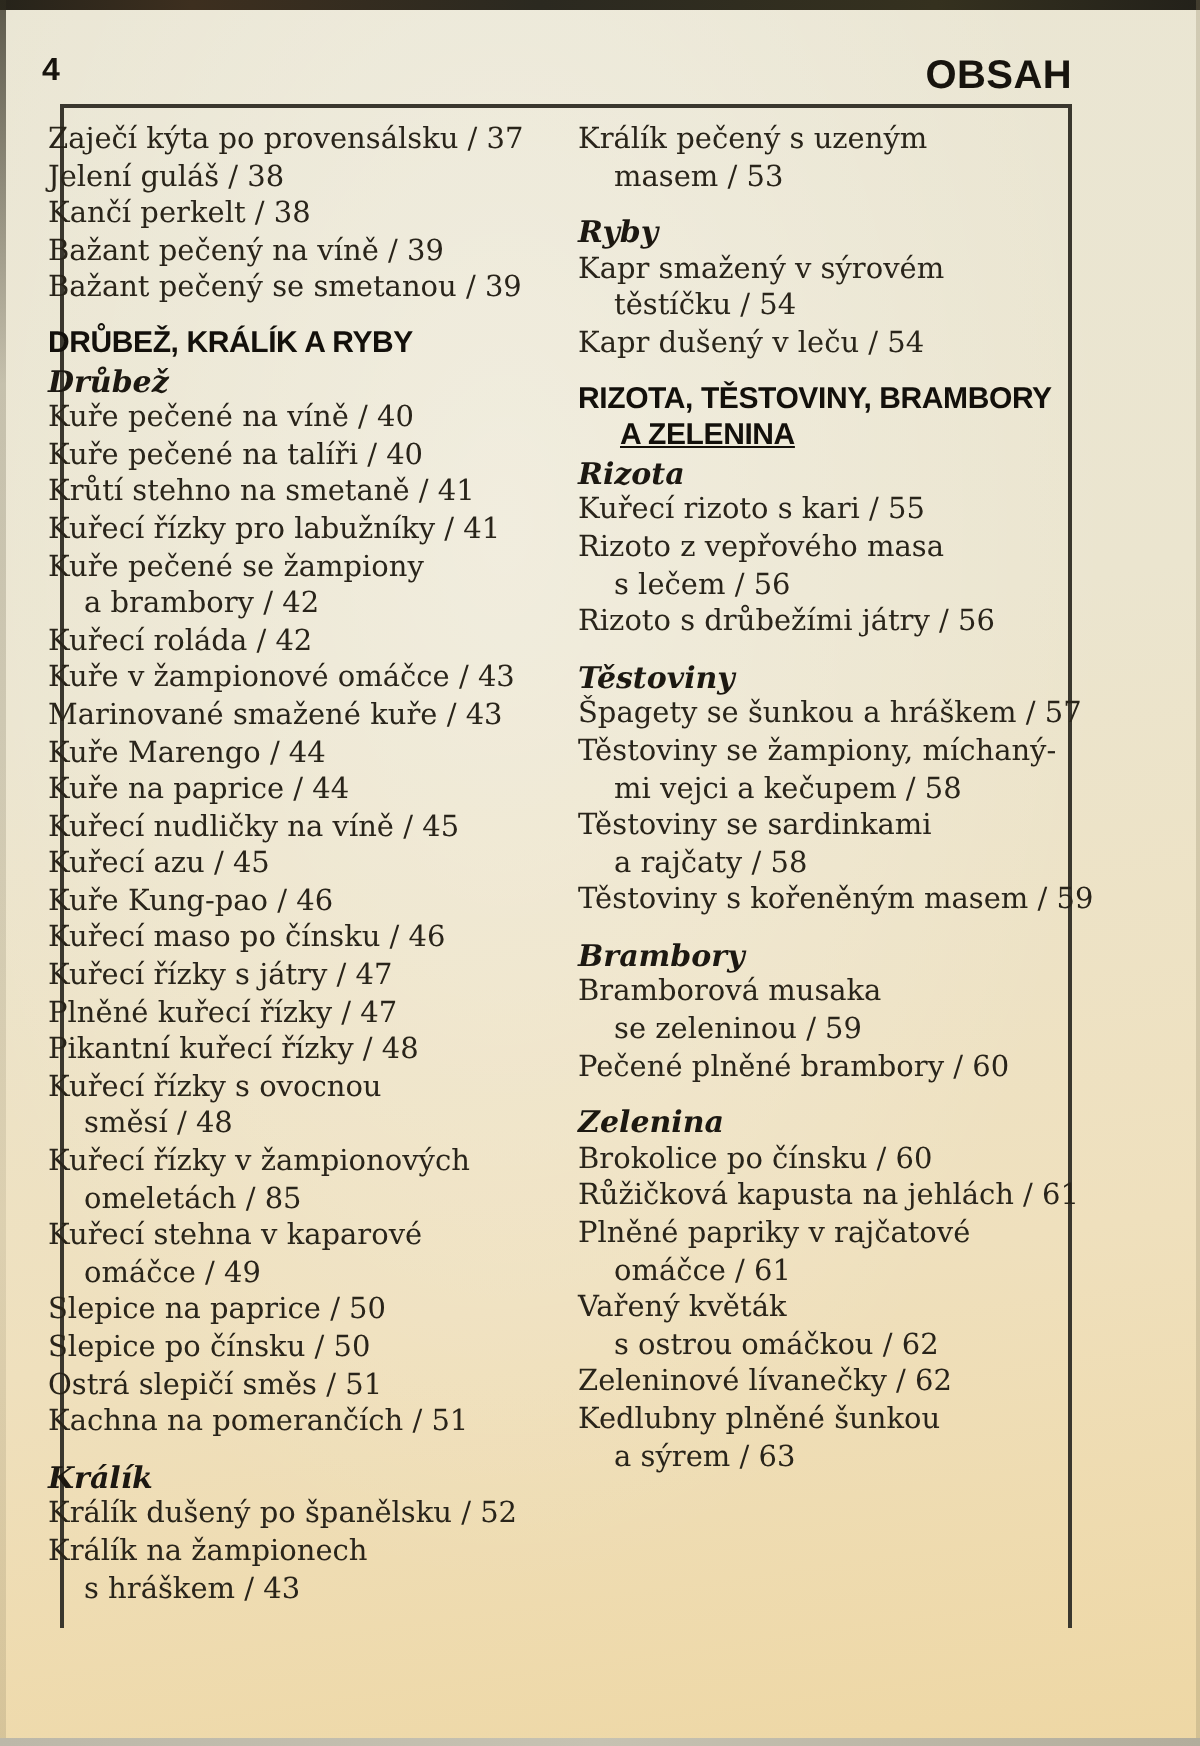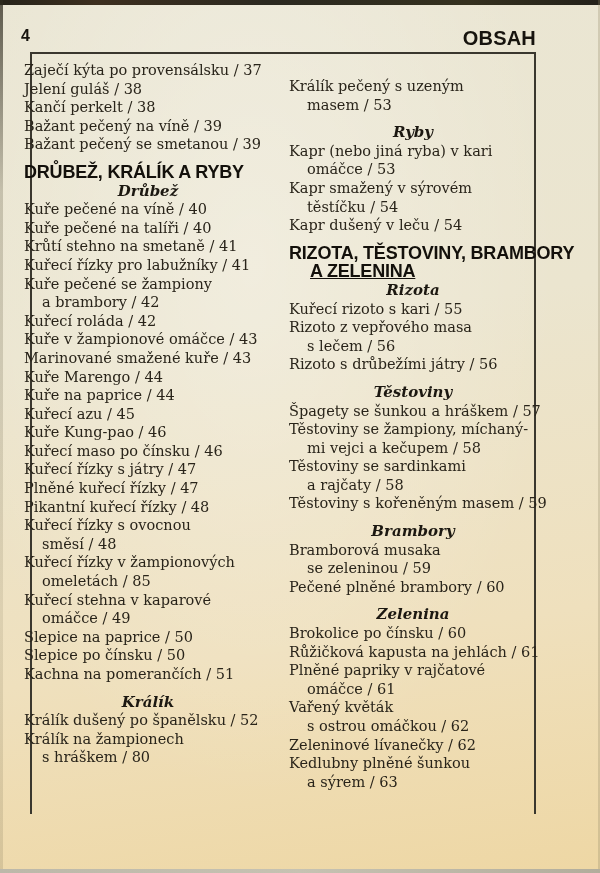--- a/index.html
+++ b/index.html
@@ -33,29 +33,29 @@
   .content-frame {
     position:absolute; left:30px; top:52px; width:506px; height:762px;
     box-sizing:border-box;
     border:2px solid #3a372e; border-bottom:none;
   }
   .toc-col {
     position:absolute; top:61px; width:248px;
     font-size:14.5px; line-height:18.6px;
   }
   .toc-col.left  { left:24px; }
-  .toc-col.right { left:289px;margin-top:16px; }
+  .toc-col.right { left:289px; }
   .line { white-space:nowrap; }
   .line.cont { padding-left:18px; }
   .heading {
     font-family:"Liberation Sans", sans-serif; font-weight:700;
-    font-size:18px; letter-spacing:-0.2px; color:#13100b;
+    font-size:15px; letter-spacing:-0.2px; color:#13100b;
   }
   .heading .line.cont { padding-left:21px;text-decoration:underline; }
-  .subheading { font-weight:bold; font-style:italic; font-size:15px; color:#1c1811;text-align:center; }
+  .subheading { font-weight:bold; font-style:italic; font-size:15px; color:#1c1811; }
   .gap { height:9px; }
 </style>
 </head>
 <body>
 
 <div class="edge-top"></div>
 <div class="edge-left"></div>
 <div class="edge-right"></div>
 <div class="edge-bottom"></div>
 
@@ -112,20 +112,23 @@
     <div class="entry">
       <div class="line">Marinované smažené kuře / 43</div>
     </div>
     <div class="entry">
       <div class="line">Kuře Marengo / 44</div>
     </div>
     <div class="entry">
       <div class="line">Kuře na paprice / 44</div>
     </div>
     <div class="entry">
+      <div class="line">Kuřecí nudličky na víně / 45</div>
+    </div>
+    <div class="entry">
       <div class="line">Kuřecí azu / 45</div>
     </div>
     <div class="entry">
       <div class="line">Kuře Kung-pao / 46</div>
     </div>
     <div class="entry">
       <div class="line">Kuřecí maso po čínsku / 46</div>
     </div>
     <div class="entry">
       <div class="line">Kuřecí řízky s játry / 47</div>
@@ -148,46 +151,45 @@
       <div class="line">Kuřecí stehna v kaparové</div>
       <div class="line cont">omáčce / 49</div>
     </div>
     <div class="entry">
       <div class="line">Slepice na paprice / 50</div>
     </div>
     <div class="entry">
       <div class="line">Slepice po čínsku / 50</div>
     </div>
     <div class="entry">
+      <div class="line">Ostrá slepičí směs / 51</div>
+    </div>
+    <div class="entry">
       <div class="line">Kachna na pomerančích / 51</div>
     </div>
     <div class="gap"></div>
     <div class="subheading">
       <div class="line">Králík</div>
     </div>
     <div class="entry">
       <div class="line">Králík dušený po španělsku / 52</div>
     </div>
     <div class="entry">
       <div class="line">Králík na žampionech</div>
-      <div class="line cont">s hráškem / 80</div>
+      <div class="line cont">s hráškem / 43</div>
     </div>
   </div>
 <div class="toc-col right">
     <div class="entry">
       <div class="line">Králík pečený s uzeným</div>
       <div class="line cont">masem / 53</div>
     </div>
     <div class="gap"></div>
     <div class="subheading">
       <div class="line">Ryby</div>
-    </div>
-    <div class="entry">
-      <div class="line">Kapr (nebo jiná ryba) v kari</div>
-      <div class="line cont">omáčce / 53</div>
     </div>
     <div class="entry">
       <div class="line">Kapr smažený v sýrovém</div>
       <div class="line cont">těstíčku / 54</div>
     </div>
     <div class="entry">
       <div class="line">Kapr dušený v leču / 54</div>
     </div>
     <div class="gap"></div>
     <div class="heading">

